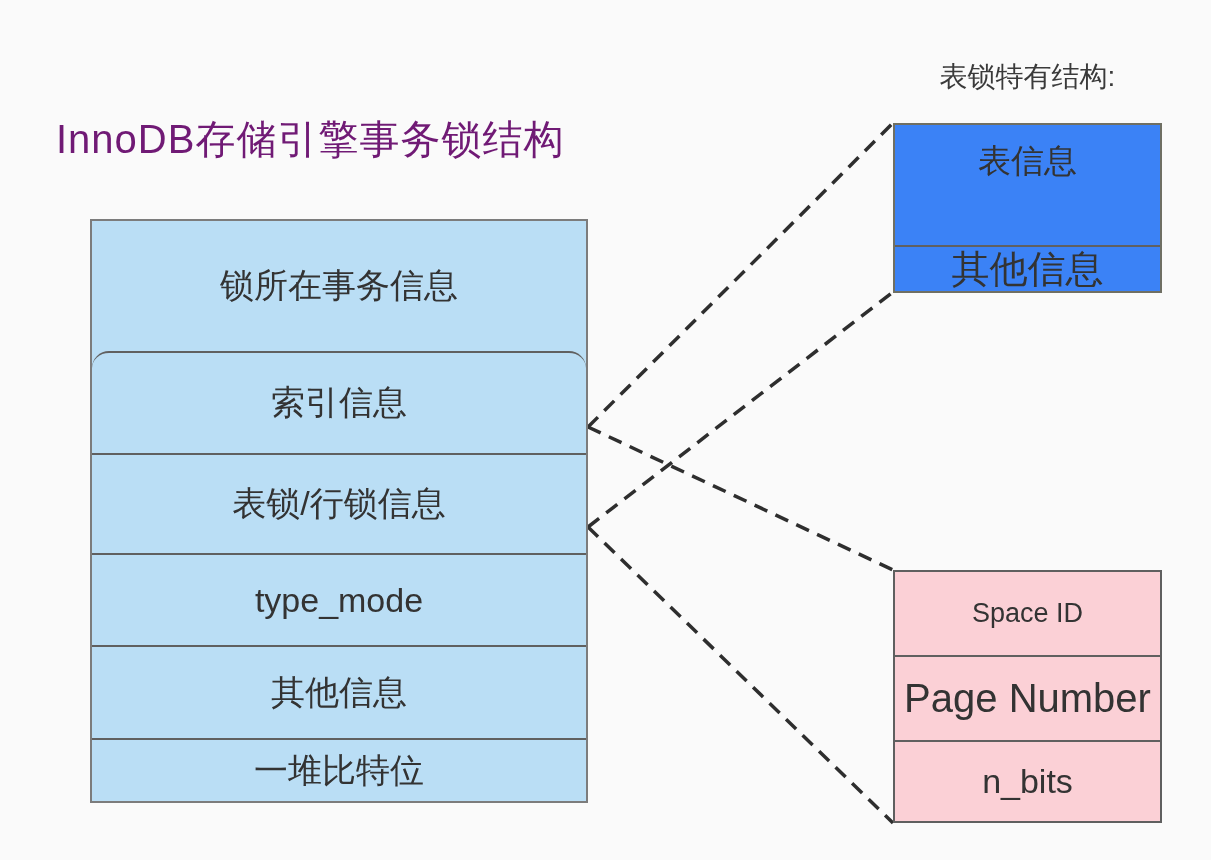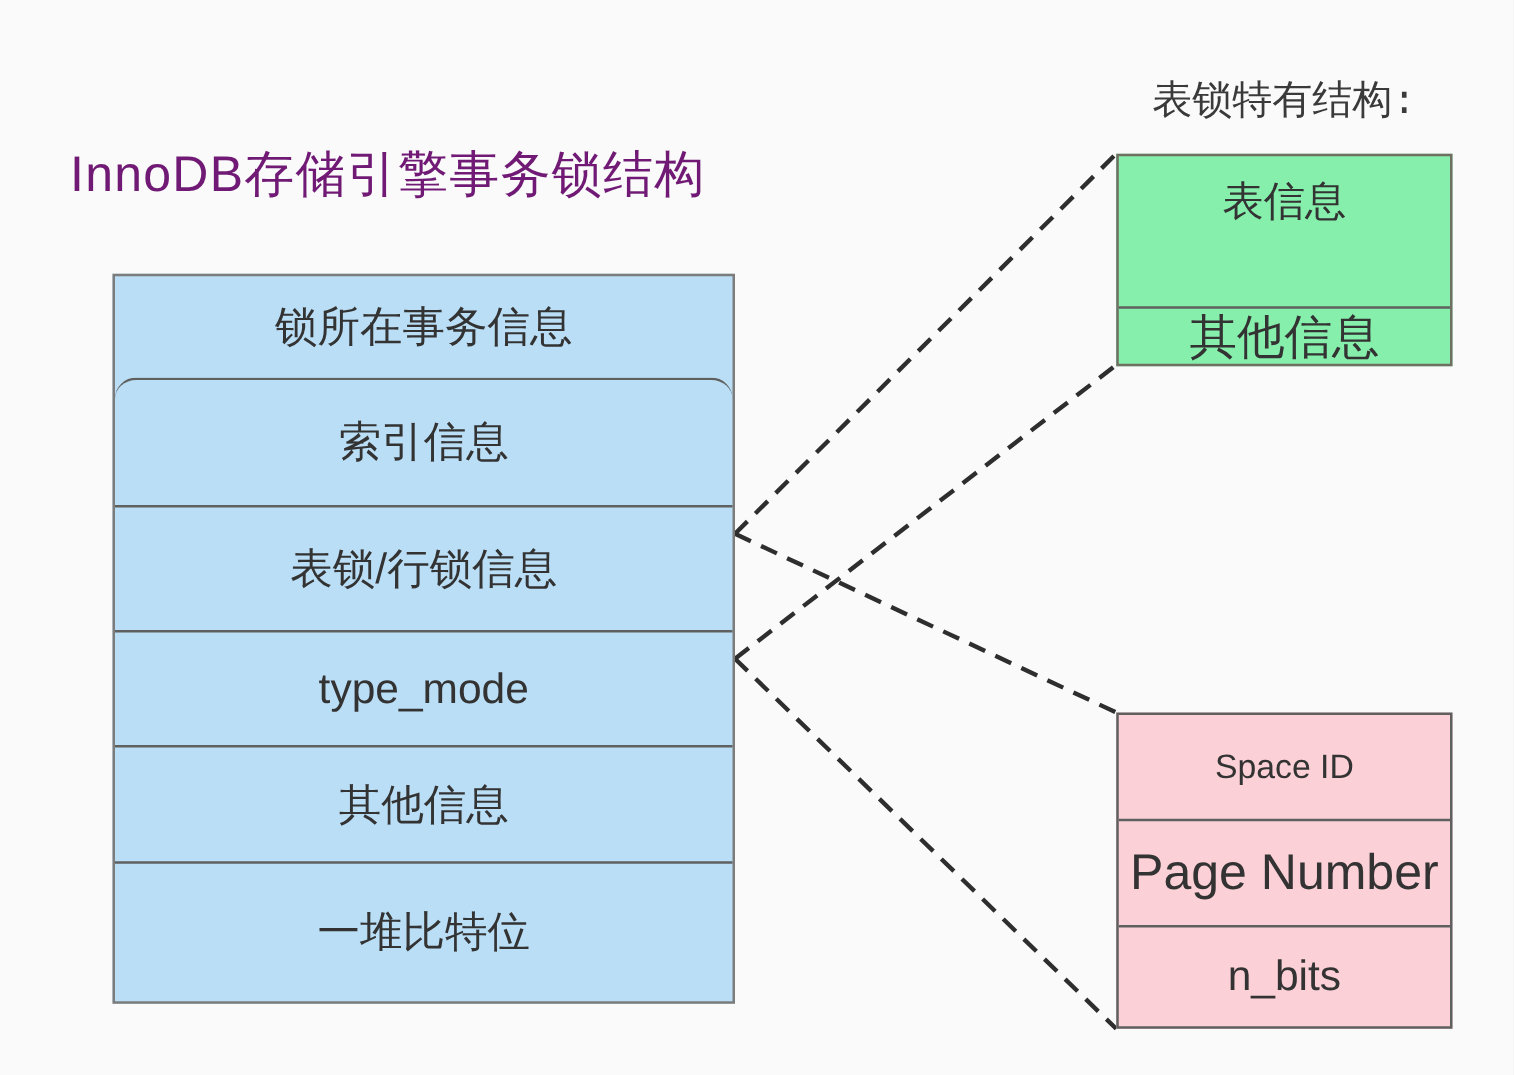--- a/index.html
+++ b/index.html
@@ -51,21 +51,21 @@
     box-sizing: border-box;
     font-size: 34px;
     color: #333333;
     white-space: nowrap;
     overflow: hidden;
   }
   .struct-table .row + .row { border-top: 2px solid #606060; }
 
   
   .main-table { left: 90px; top: 219px; width: 498px; height: 584px; background: #badef5; }
-  .main-table .row:nth-child(1) { height: 81px; }
+  .main-table .row:nth-child(1) { height: 130px; }
   .main-table .row:nth-child(2) { height: 102px; border-radius: 17px; }
   .main-table .row:nth-child(3) { height: 100px; }
   .main-table .row:nth-child(4) { height: 92px; }
   .main-table .row:nth-child(5) { height: 93px; }
   .main-table .row:nth-child(6) { flex: 1 1 auto; }
 
   
   .tablelock-table { left: 893px; top: 123px; width: 269px; height: 170px; background: #fce3b4; border-color: #6f6f63; }
   .tablelock-table .row:nth-child(1) { height: 84px; font-size: 33px; }
   .tablelock-table .row:nth-child(2) { flex: 1 1 auto; font-size: 38px; }
@@ -74,24 +74,23 @@
   .rowlock-table { left: 893px; top: 570px; width: 269px; height: 253px; background: #fbd0d6; border-color: #5f5f5f; }
   .rowlock-table .row:nth-child(1) { height: 83px; font-size: 27px; }
   .rowlock-table .row:nth-child(2) { height: 85px; font-size: 40px; }
   .rowlock-table .row:nth-child(3) { flex: 1 1 auto; font-size: 34px; }
 
   .side-label {
     position: absolute;
     left: 893px;
     width: 269px;
     text-align: center;
-    font-size: 32px;
+    font-size: 28px;
     color: #3a3a3a;
     white-space: nowrap;
-    font-family: Liberation Mono, monospace;
   }
   .tablelock-label { top: 58px; }
   .rowlock-label { top: 500px; }
 </style>
 </head>
 <body>
 
 <div class="canvas" style="background: rgb(250, 250, 250);">
 
   <svg class="connectors" viewBox="0 0 1211 860">
@@ -107,21 +106,21 @@
     <div class="row">锁所在事务信息</div>
     <div class="row">索引信息</div>
     <div class="row">表锁/行锁信息</div>
     <div class="row">type_mode</div>
     <div class="row">其他信息</div>
     <div class="row">一堆比特位</div>
   </div>
 
   <div class="side-label tablelock-label">表锁特有结构:</div>
 
-  <div class="struct-table tablelock-table" style="background: #86efac; gap: 48px;">
+  <div class="struct-table tablelock-table" style="background: #3b82f6; gap: 48px;">
     <div class="row">表信息</div>
     <div class="row">其他信息</div>
   </div>
 
 
   <div class="struct-table rowlock-table" style="background: rgb(251, 208, 214);">
     <div class="row">Space ID</div>
     <div class="row">Page Number</div>
     <div class="row">n_bits</div>
   </div>

